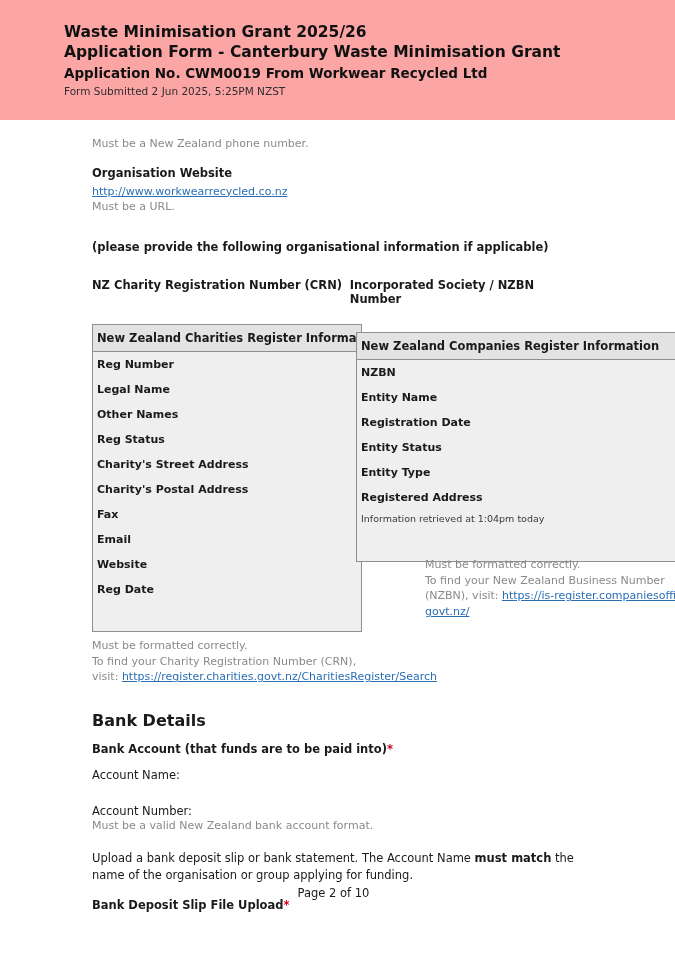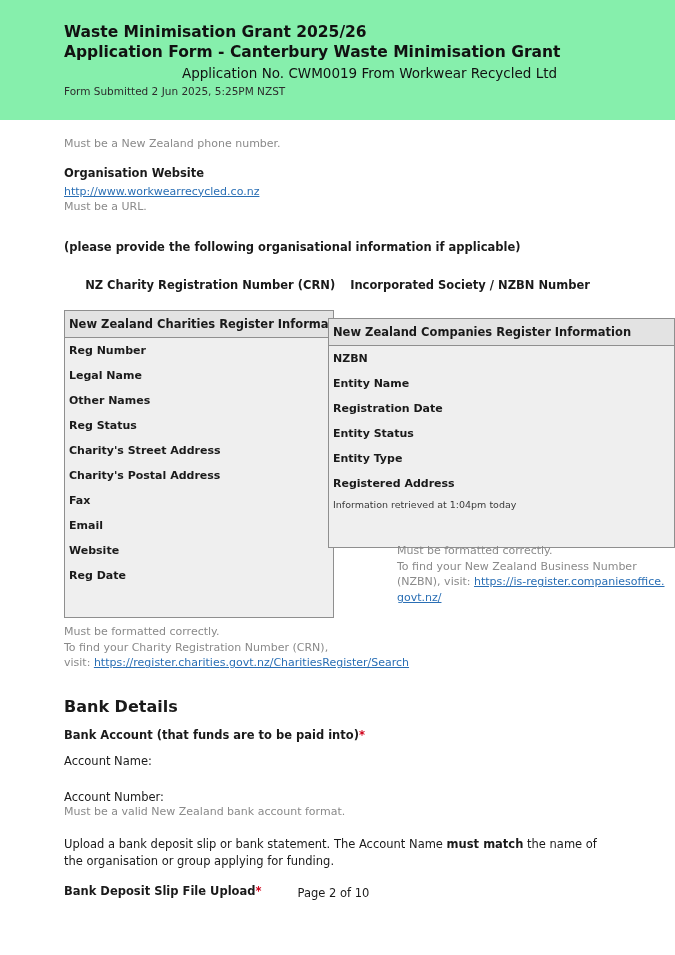--- a/index.html
+++ b/index.html
@@ -8,48 +8,47 @@
     width: 675px;
     height: 955px;
     background: #ffffff;
     font-family: "DejaVu Sans", "Liberation Sans", sans-serif;
     color: #1a1a1a;
     position: relative;
     overflow: hidden;
   }
   
   .header {
-    background: #86efac;
+    background: #fca5a5;
     padding: 22px 0 10px 64px;
     height: 120px;
   }
   .header h1 {
     margin: 0;
     font-size: 15.5px;
     font-weight: bold;
     line-height: 1.32;
     color: #111;
   }
   .header h2 {
     margin: 0;
     font-size: 13.5px;
-    font-weight: normal;
+    font-weight: bold;
     line-height: 1.5;
     color: #111;
-    text-align: center;
   }
   .header .submitted {
     margin: 2px 0 0 0;
     font-size: 10.5px;
     color: #2d2d2d;
     font-weight: normal;
   }
   
   .page {
-    padding: 0 64px;
+    padding: 0 92px;
     position: relative;
   }
   .hint {
     color: #8a8a8a;
     font-size: 11px;
     line-height: 1.42;
   }
   .label-bold {
     font-weight: bold;
     font-size: 11.5px;

